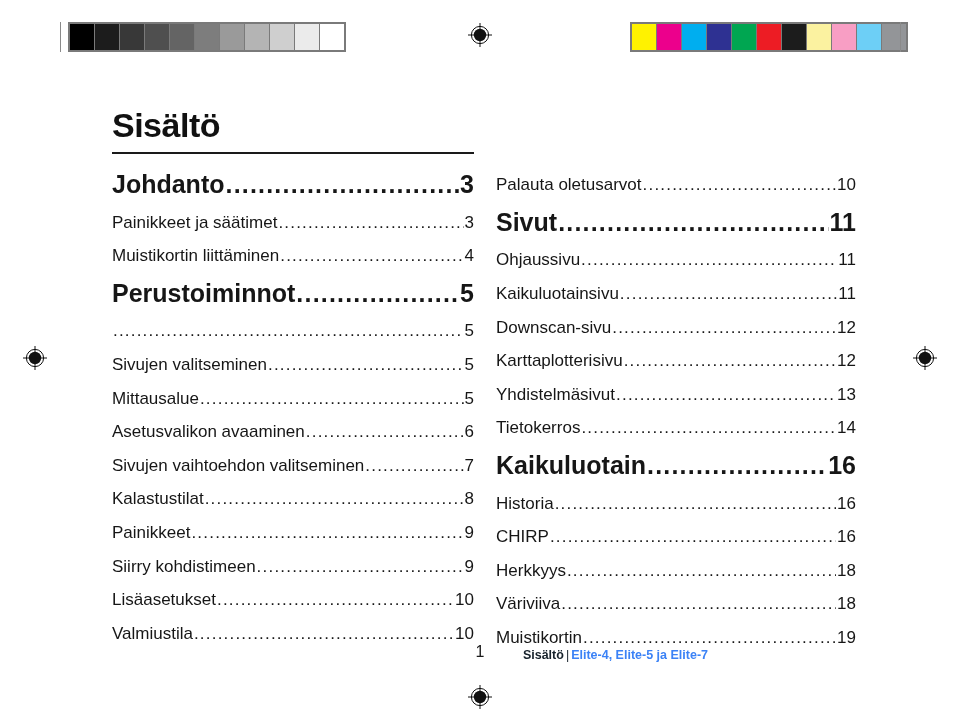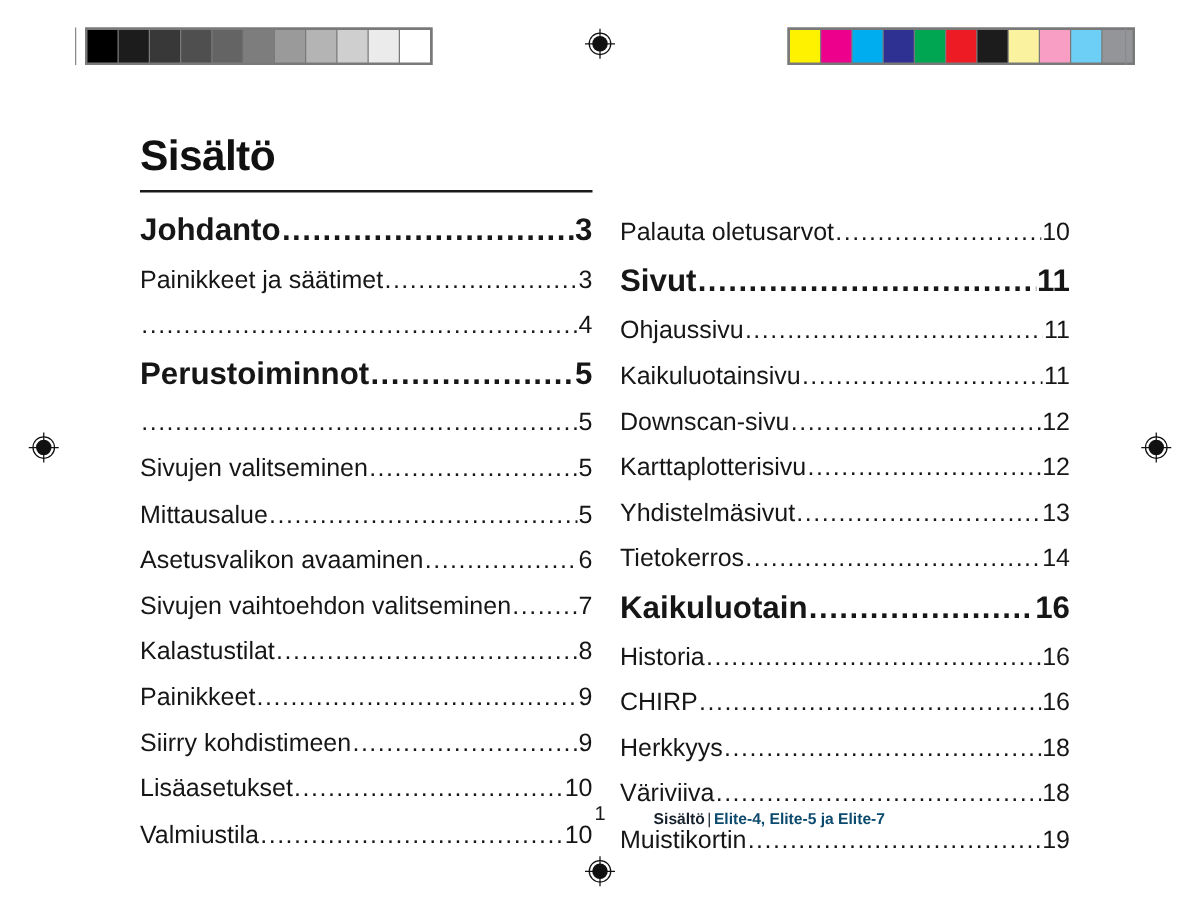--- a/index.html
+++ b/index.html
@@ -99,21 +99,21 @@
   }
   .col-right .entries {
     margin-top: 0;
     padding-top: 98px;
   }
 
   .entry {
     display: flex;
     align-items: baseline;
     width: 100%;
-    font-size: 20px;
+    font-size: 17px;
     line-height: 1.0;
     padding: 8.3px 0;
     color: #161616;
     white-space: nowrap;
   }
   .entry .label {
     flex: 0 0 auto;
   }
   .entry .leader {
     flex: 1 1 auto;
@@ -146,21 +146,21 @@
   .footer-id {
     position: absolute;
     right: 104px;
     top: 578px;
     font-size: 12.5px;
     font-weight: bold;
     white-space: nowrap;
   }
   .footer-id .sec  { color: #16212b; }
   .footer-id .bar  { color: #16212b; font-weight: normal; padding: 0 2px; }
-  .footer-id .prod { color: #0c4a6e; }
+  .footer-id .prod { color: #3b82f6; }
 </style>
 </head>
 <body>
 
 <div class="print-bar">
   <div class="tick tick-left"></div>
   <div class="strip strip-gray">
       <div class="sw" style="background: rgb(0, 0, 0);"></div>
       <div class="sw" style="background: rgb(28, 28, 28);"></div>
       <div class="sw" style="background: rgb(56, 56, 56);"></div>
@@ -232,20 +232,21 @@
           <span class="label">Johdanto</span>
           <span class="leader">........................................................................................................................</span>
           <span class="pageno">3</span>
         </div>
         <div class="entry">
           <span class="label">Painikkeet ja säätimet</span>
           <span class="leader">........................................................................................................................</span>
           <span class="pageno">3</span>
         </div>
         <div class="entry">
+          <span class="label">Muistikortin liittäminen</span>
           <span class="leader">........................................................................................................................</span>
           <span class="pageno">4</span>
         </div>
         <div class="entry lvl1">
           <span class="label">Perustoiminnot</span>
           <span class="leader">........................................................................................................................</span>
           <span class="pageno">5</span>
         </div>
         <div class="entry">
           <span class="leader">........................................................................................................................</span>

